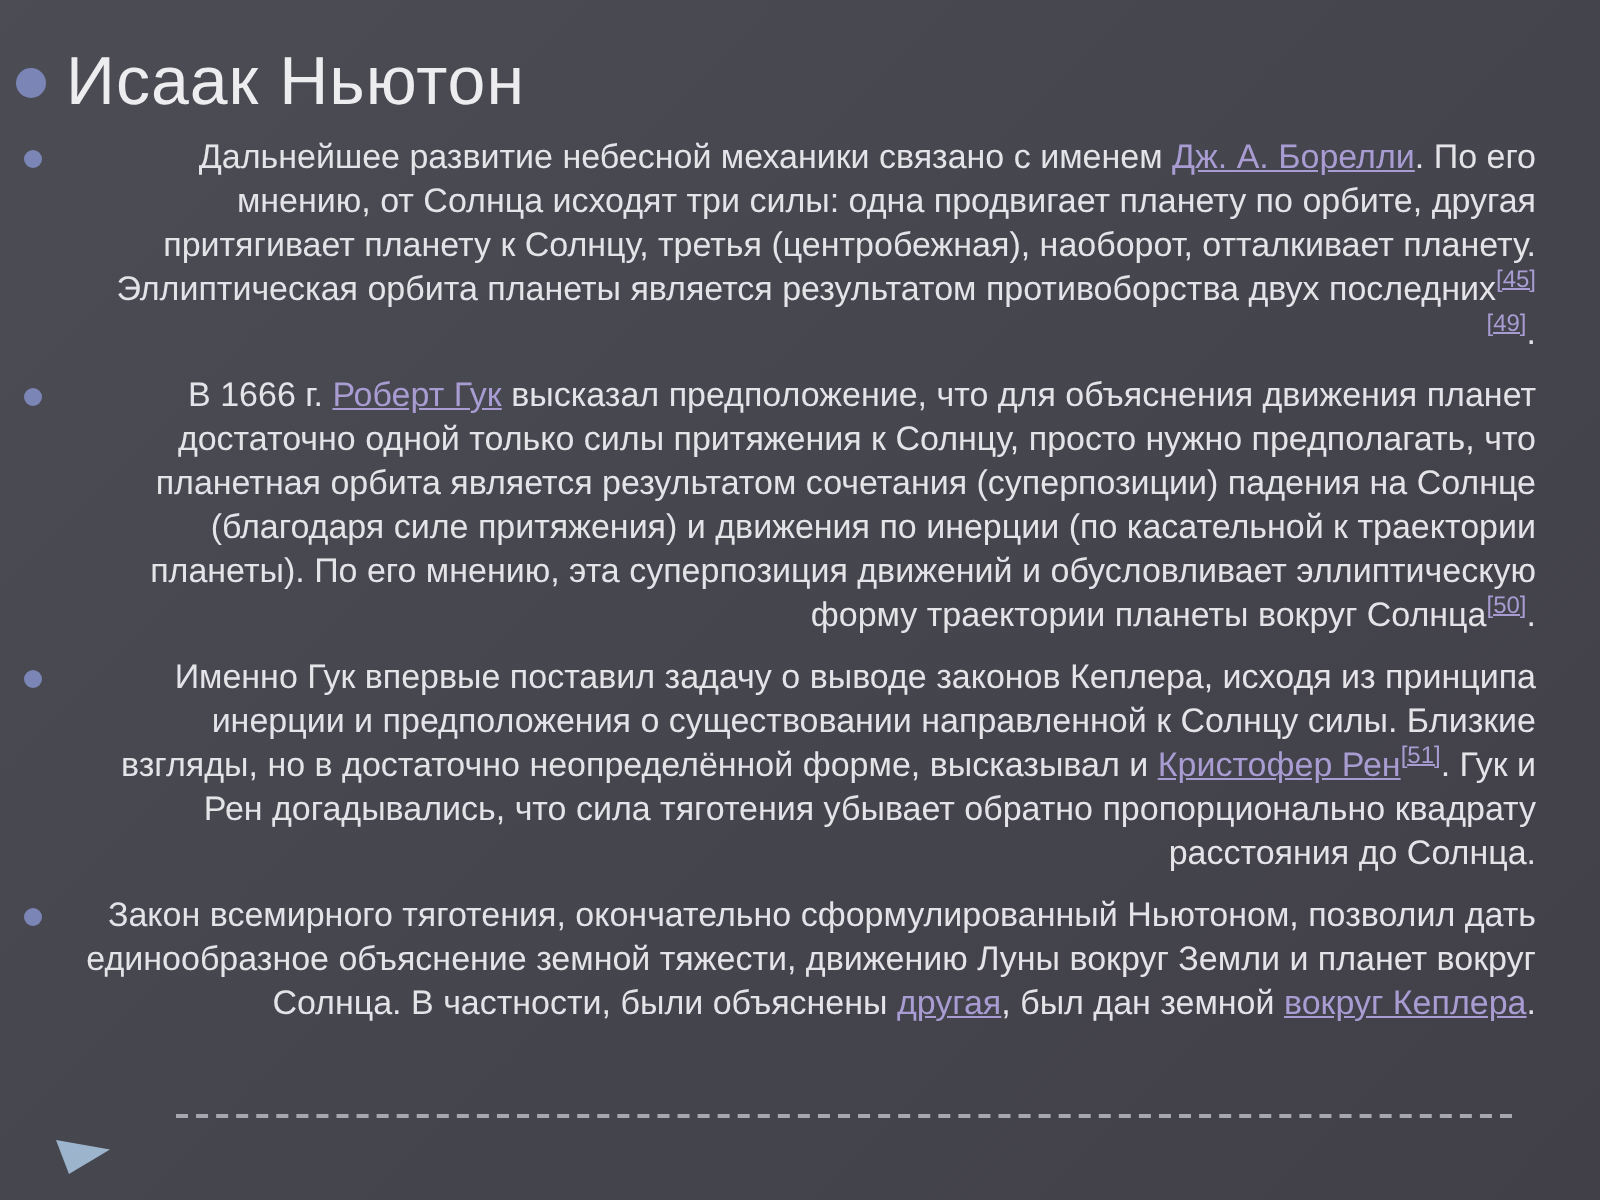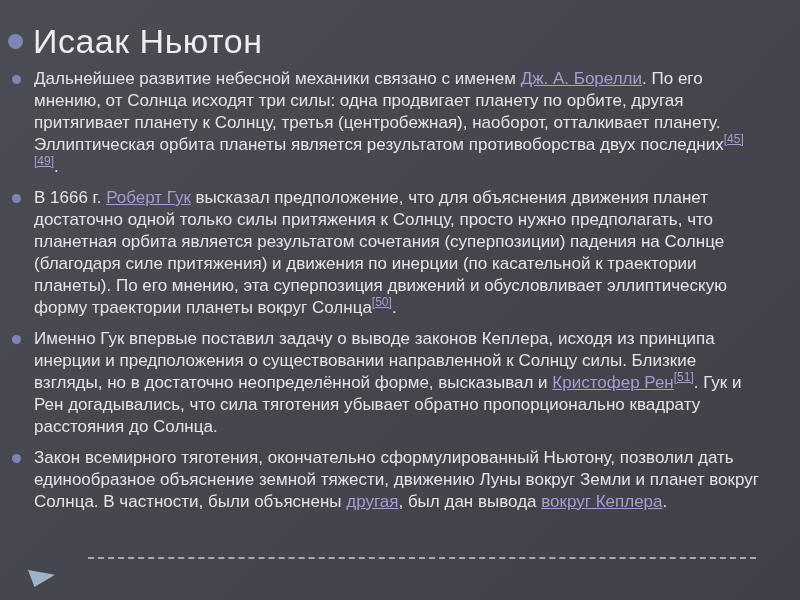--- a/index.html
+++ b/index.html
@@ -36,20 +36,21 @@
   }
   .bullets {
     position: absolute;
     top: 68px; left: 0;
     width: 768px;
   }
   .bullet-item {
     position: relative;
     padding-left: 34px;
     margin-bottom: 9px;
+    text-align: right;
   }
   .bullet-dot {
     position: absolute;
     left: 12px; top: 7px;
     width: 9px; height: 9px;
     border-radius: 50%;
     background: #7b86b6;
   }
   .bullet-item p {
     margin: 0;
@@ -100,20 +101,20 @@
       <div class="bullet-item">
         <span class="bullet-dot"></span>
         <p><span>В 1666 г. </span><a class="wlink">Роберт Гук</a><span> высказал предположение, что для объяснения движения планет достаточно одной только силы притяжения к Солнцу, просто нужно предполагать, что планетная орбита является результатом сочетания (суперпозиции) падения на Солнце (благодаря силе притяжения) и движения по инерции (по касательной к траектории планеты). По его мнению, эта суперпозиция движений и обусловливает эллиптическую форму траектории планеты вокруг Солнца</span><sup class="ref"><a class="wlink">[50]</a></sup><span>.</span></p>
       </div>
       <div class="bullet-item">
         <span class="bullet-dot"></span>
         <p><span>Именно Гук впервые поставил задачу о выводе законов Кеплера, исходя из принципа инерции и предположения о существовании направленной к Солнцу силы. Близкие взгляды, но в достаточно неопределённой форме, высказывал и </span><a class="wlink">Кристофер Рен</a><sup class="ref"><a class="wlink">[51]</a></sup><span>. Гук и Рен догадывались, что сила тяготения убывает обратно пропорционально квадрату расстояния до Солнца.</span></p>
       </div>
       <div class="bullet-item">
         <span class="bullet-dot"></span>
-        <p><span>Закон всемирного тяготения, окончательно сформулированный Ньютону, позволил дать единообразное объяснение земной тяжести, движению Луны вокруг Земли и планет вокруг Солнца. В частности, были объяснены </span><a class="wlink">другая</a><span>, был дан вывода </span><a class="wlink">вокруг Кеплера</a><span>.</span></p>
+        <p><span>Закон всемирного тяготения, окончательно сформулированный Ньютоном, позволил дать единообразное объяснение земной тяжести, движению Луны вокруг Земли и планет вокруг Солнца. В частности, были объяснены </span><a class="wlink">другая</a><span>, был дан земной </span><a class="wlink">вокруг Кеплера</a><span>.</span></p>
       </div>
     </div>
 
   <div class="dashed-line"></div>
   <div class="pointer-triangle"></div>
 
 </div>
 
 </body></html>

